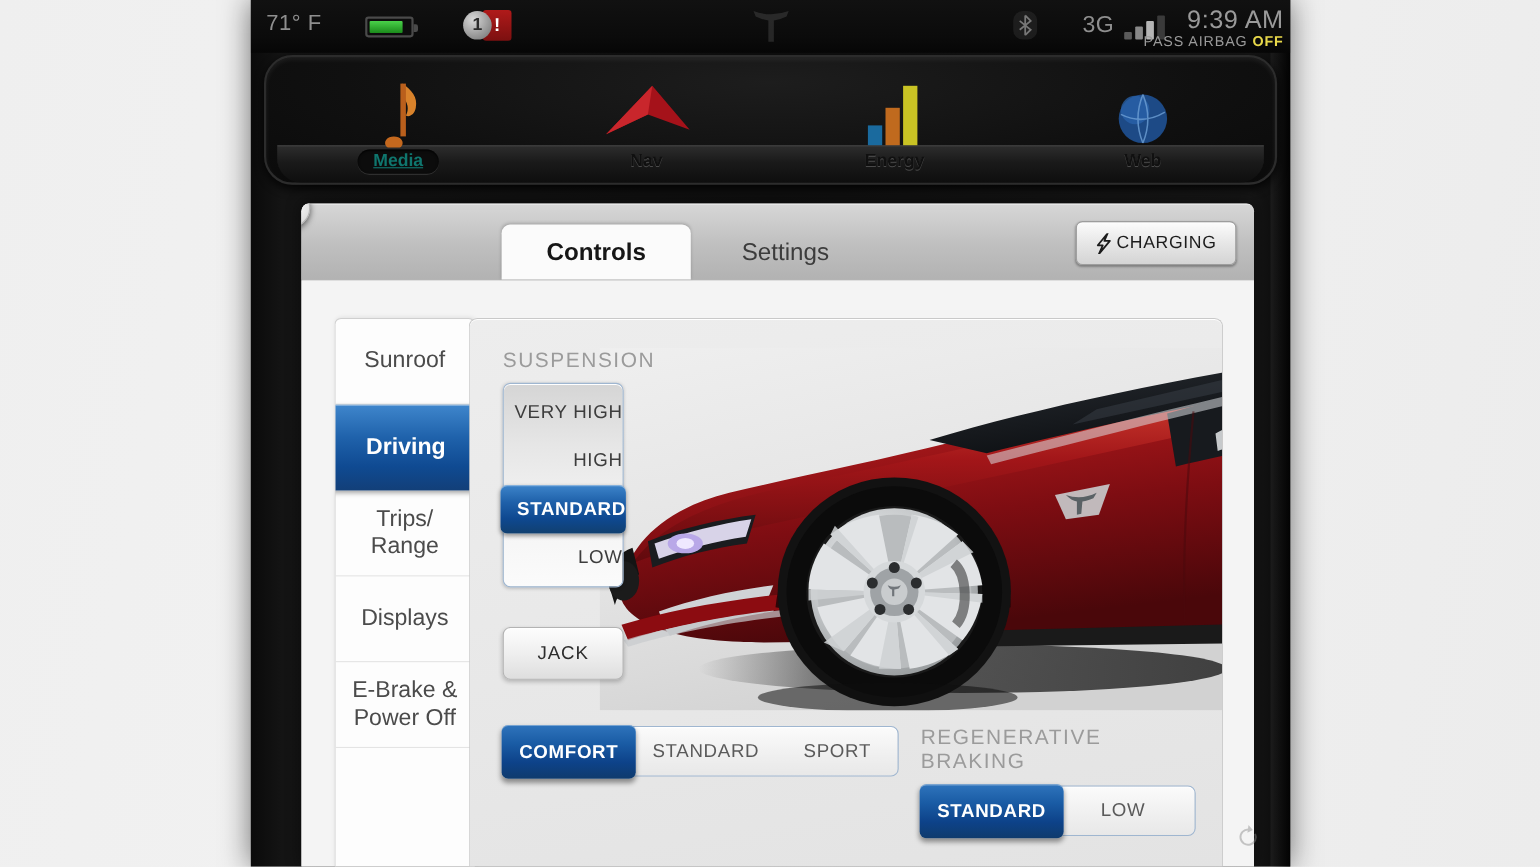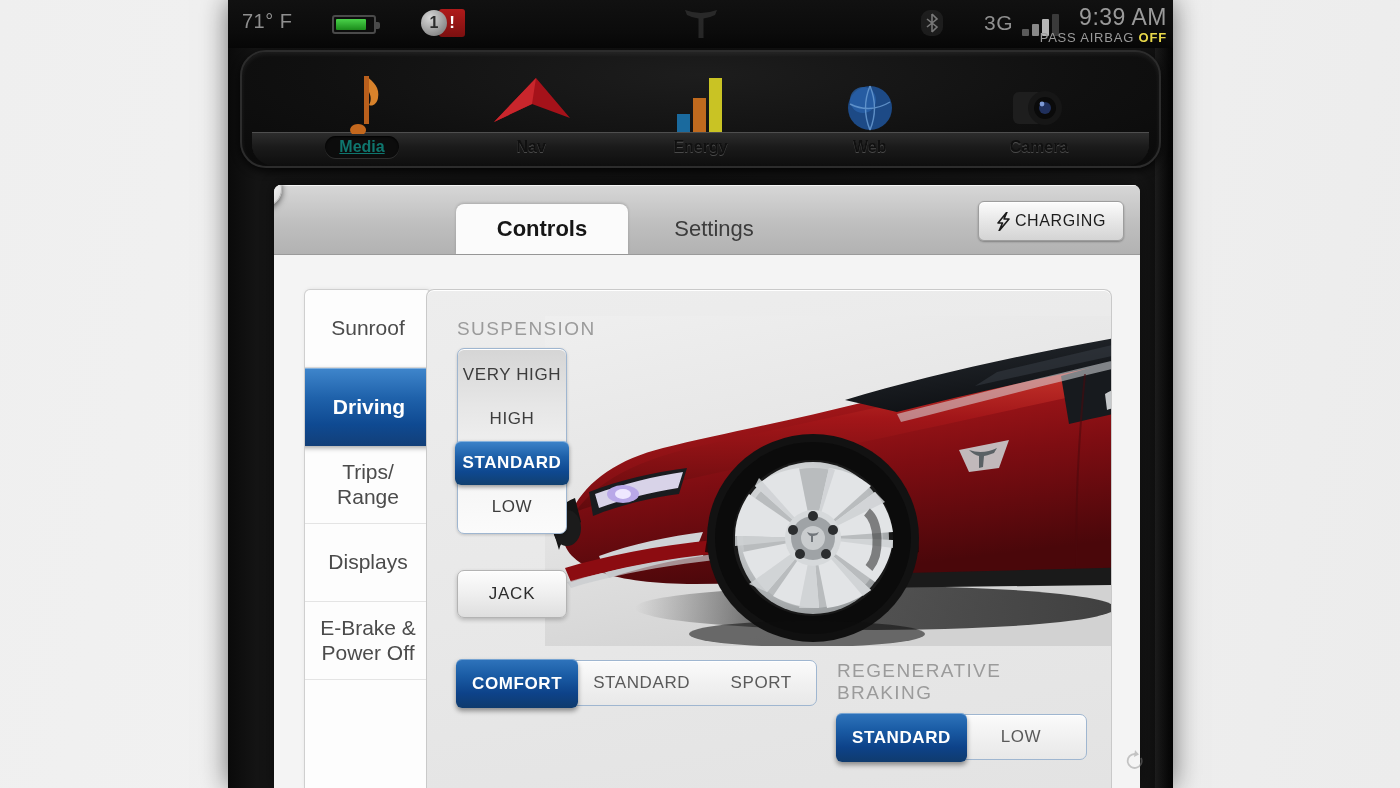--- a/index.html
+++ b/index.html
@@ -240,21 +240,21 @@
   .susp-box {
     position:absolute; left:30px; top:58px;
     width:110px;
     background: linear-gradient(180deg,#d5d5d5 0%, #e6e6e6 30%, #f4f4f4 65%, #fbfbfb 100%);
     border:1px solid #9fb6d0; border-radius:7px;
     box-shadow: inset 0 1px 0 #fff, 0 1px 3px rgba(0,0,0,.18);
     z-index:4;
     padding:4px 0;
   }
   .susp-opt {
-    height:44px; line-height:44px; text-align:center;
+    height:44px; line-height:44px; text-align:right;
     font-size:17px; color:#3d3d3d; letter-spacing:.6px; cursor:pointer;
   }
   .susp-opt.sel {
     position:relative; width:114px; margin-left:-3px;
     color:#fff; font-weight:bold;
     background: linear-gradient(180deg,#3d84ca 0%, #1e60a9 36%, #0e4890 70%, #11406f 100%);
     border-radius:6px;
     box-shadow: inset 0 1px 0 rgba(255,255,255,.38), 0 2px 4px rgba(0,0,0,.4);
   }
 
@@ -390,32 +390,20 @@
           <span class="dock-ico">
             <svg width="52" height="56" viewBox="0 0 52 56">
               <circle cx="26" cy="30" r="22" fill="#1d4a86"></circle>
               <circle cx="19" cy="22" r="13" fill="#2a63ab" opacity=".75"></circle>
               <path d="M6 26 q20 10 40 -2 M26 8 q-9 22 0 44 M26 8 q9 22 0 44" stroke="#6d9fd4" stroke-width="1.4" fill="none" opacity=".8"></path>
             </svg>
           </span>
           <span class="dock-label">Web</span>
         </div>
 
-        <div class="dock-item">
-          <span class="dock-ico">
-            <svg width="60" height="56" viewBox="0 0 60 56">
-              <rect x="4" y="14" width="30" height="32" rx="6" fill="#1e1e1e"></rect>
-              <circle cx="36" cy="30" r="17" fill="#161616"></circle>
-              <circle cx="36" cy="30" r="11" fill="#0a0a0a"></circle>
-              <circle cx="36" cy="30" r="6" fill="#20305c"></circle>
-              <circle cx="33" cy="26" r="2.4" fill="#7e9ad6"></circle>
-            </svg>
-          </span>
-          <span class="dock-label">Camera</span>
-        </div>
 
 
       </div>
     </div>
 
     <div class="panel">
 
       <div class="close-btn">
         
       </div>

